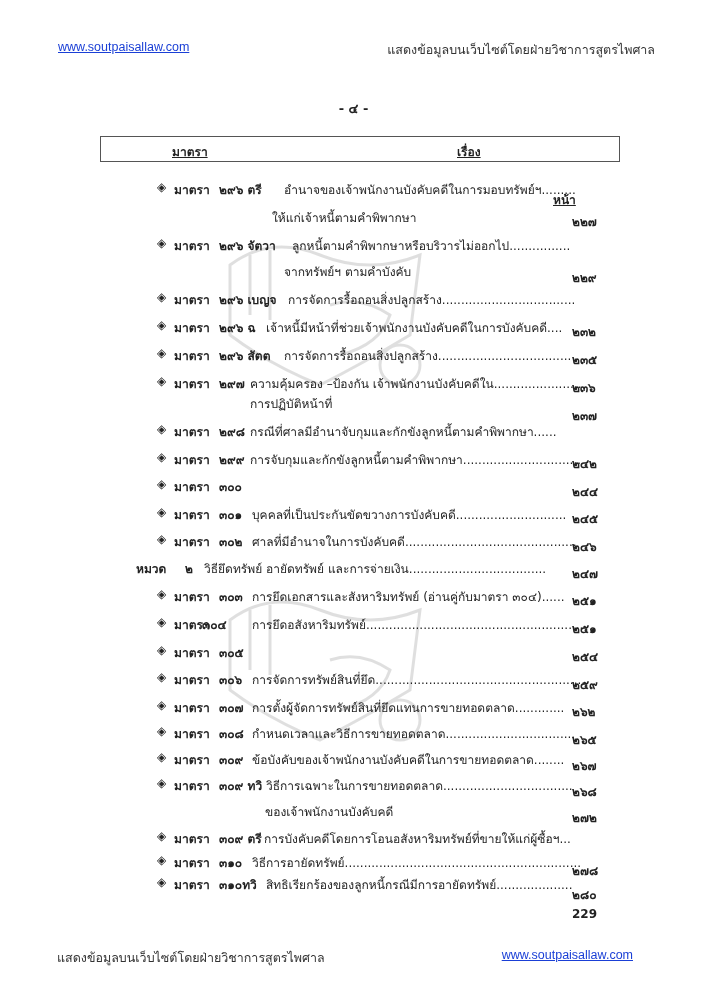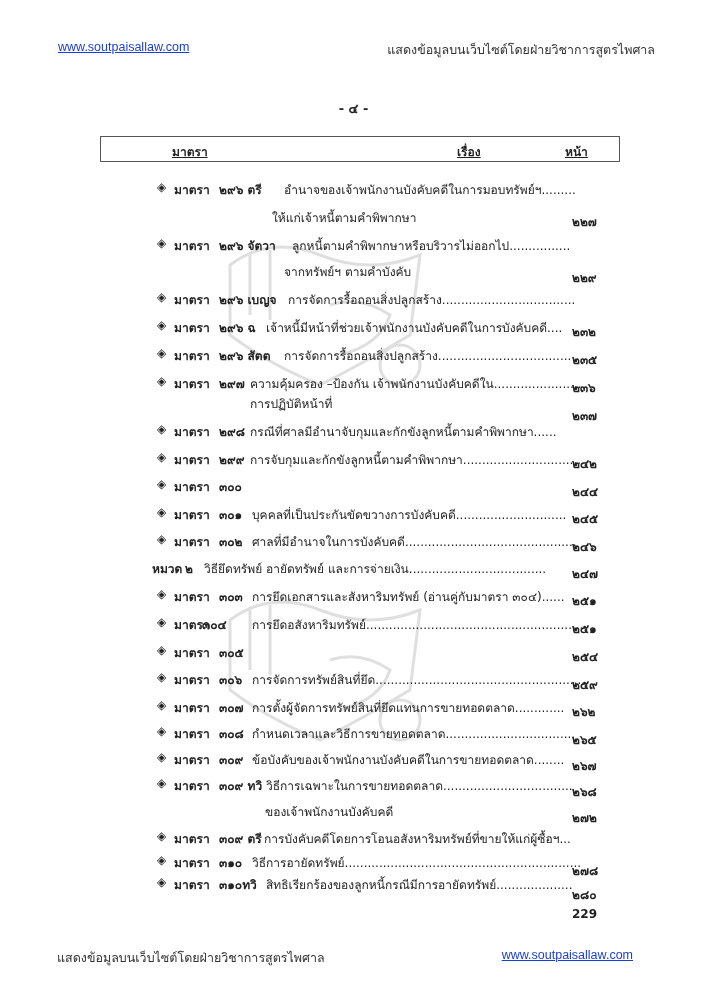--- a/index.html
+++ b/index.html
@@ -13,21 +13,21 @@
   .hdr-text { right: 52px; top: 40px; }
   .ftr-text { left: 57px; top: 948px; }
   .ftr-link { right: 74px; top: 948px; }
   .page-num { position: absolute; left: 0; width: 707px; top: 98px; text-align: center;
          font-size: 13px; font-weight: bold; color: #222; }
   .toc-header { position: absolute; left: 100px; top: 136px; width: 520px; height: 26px;
          border: 1px solid #555; box-sizing: border-box; font-size: 12px; font-weight: bold; }
   .toc-header span { position: absolute; top: 5px; text-decoration: underline; }
   .th-section { left: 71px; }
   .th-topic { left: 356px; }
-  .th-page { left: 464px; }
+  .th-page { left: 452px; margin-top: 48px; }
   .watermark { position: absolute; left: 210px; top: 225px; width: 230px; height: 190px; opacity: 0.18; }
   .watermark2 { position: absolute; left: 210px; top: 580px; width: 230px; height: 190px; opacity: 0.18; }
   .rows { position: absolute; left: 0; top: 0; width: 707px; }
   .row { position: absolute; left: 0; width: 707px; height: 20px; font-size: 12px; white-space: nowrap; }
   .row .diamond { position: absolute; font-size: 12px; }
   .row .label { position: absolute; font-weight: bold; }
   .row .num { position: absolute; font-weight: bold; }
   .row .sub { font-weight: bold; }
   .row .title { position: absolute; }
   .row .page { position: absolute; left: 572px; font-weight: bold; margin-top: 32px; }
@@ -150,21 +150,21 @@
 
   <div class="row" style="top:532px">
     <span class="diamond" style="left:157px">◈</span>
     <span class="label" style="left:174px">มาตรา</span>
     <span class="num" style="left:219px">๓๐๒</span>
     <span class="title" style="left:252px">ศาลที่มีอำนาจในการบังคับคดี.............................................</span>
     <span class="page">๒๔๗</span>
   </div>
 
   <div class="row" style="top:559px">
-    <span class="label" style="left:152px">หมวด</span>
+    <span class="label" style="left:136px">หมวด</span>
     <span class="num" style="left:185px">๒</span>
     <span class="title" style="left:204px;font-weight:normal">วิธียึดทรัพย์ อายัดทรัพย์ และการจ่ายเงิน....................................</span>
     <span class="page">๒๕๑</span>
   </div>
 
   <div class="row" style="top:587px">
     <span class="diamond" style="left:157px">◈</span>
     <span class="label" style="left:174px">มาตรา</span>
     <span class="num" style="left:219px">๓๐๓</span>
     <span class="title" style="left:252px">การยึดเอกสารและสังหาริมทรัพย์ (อ่านคู่กับมาตรา ๓๐๔)......</span>

